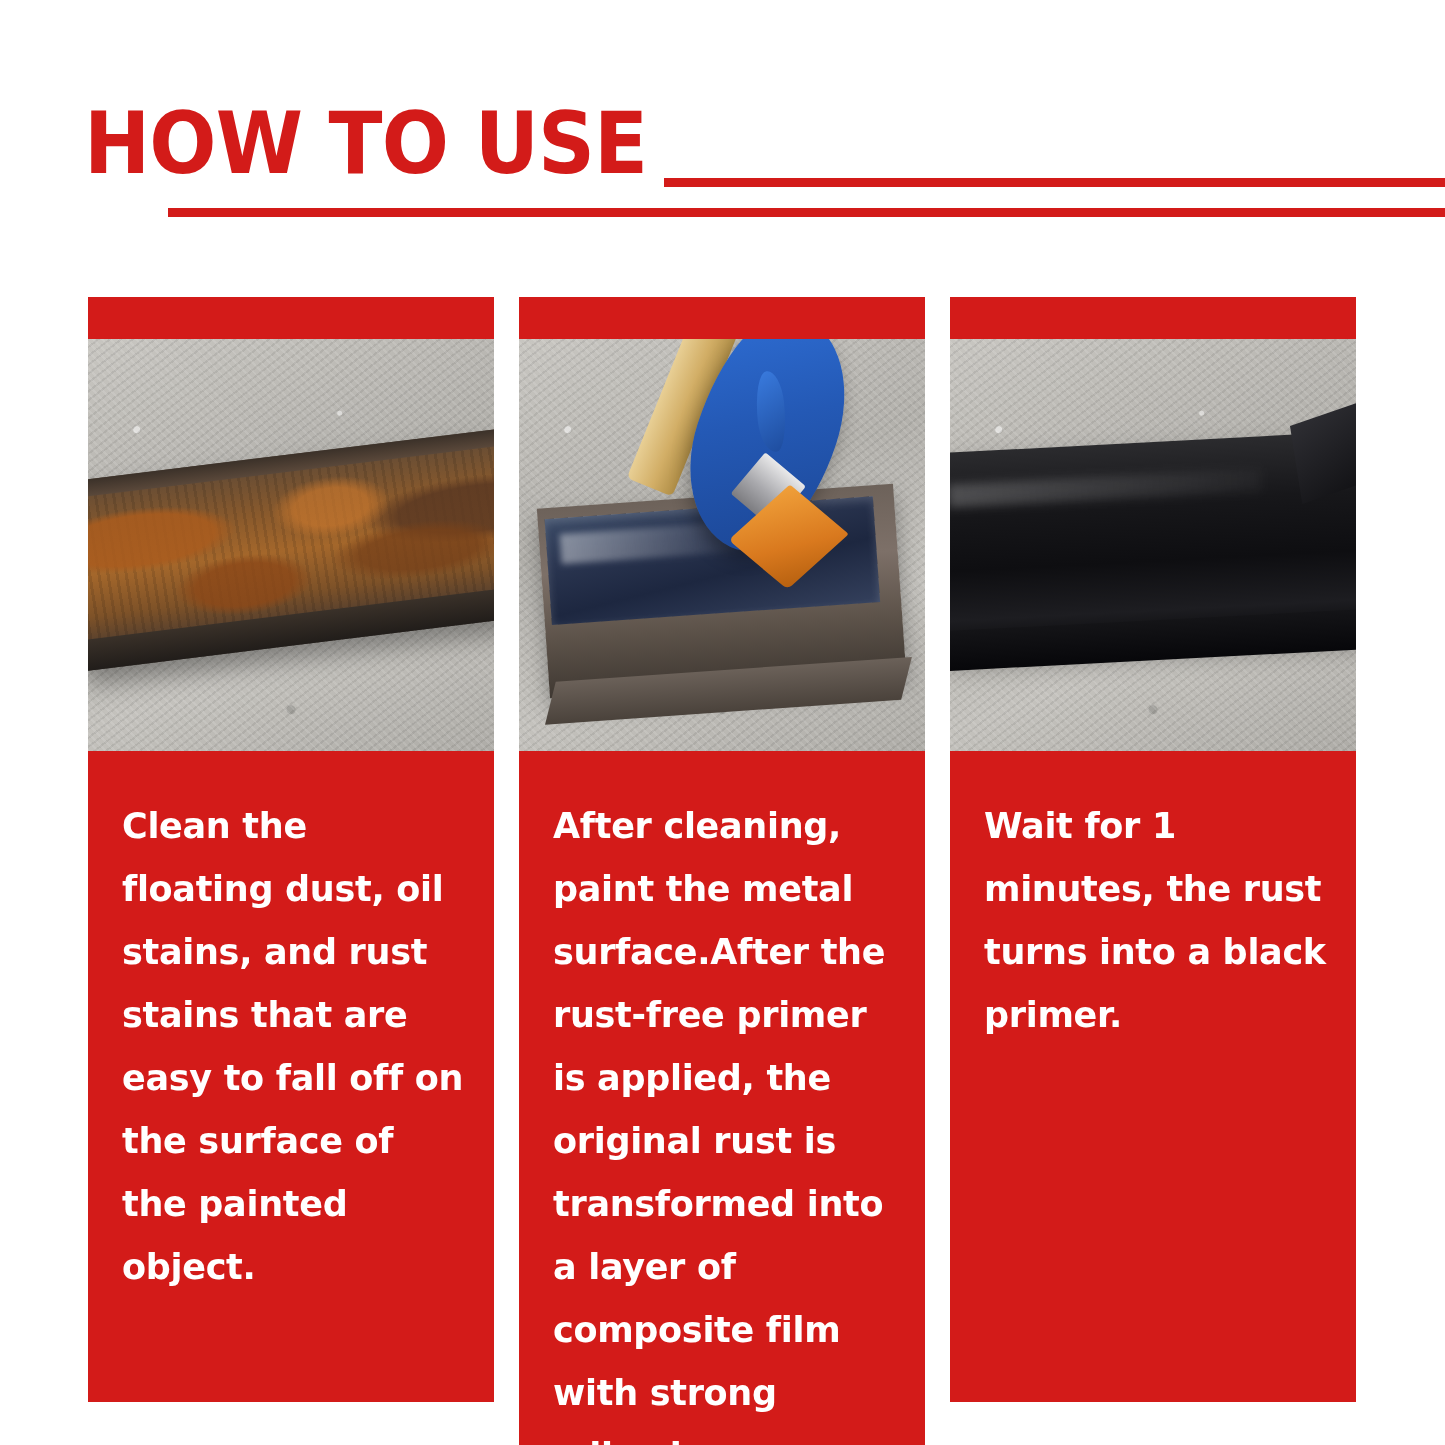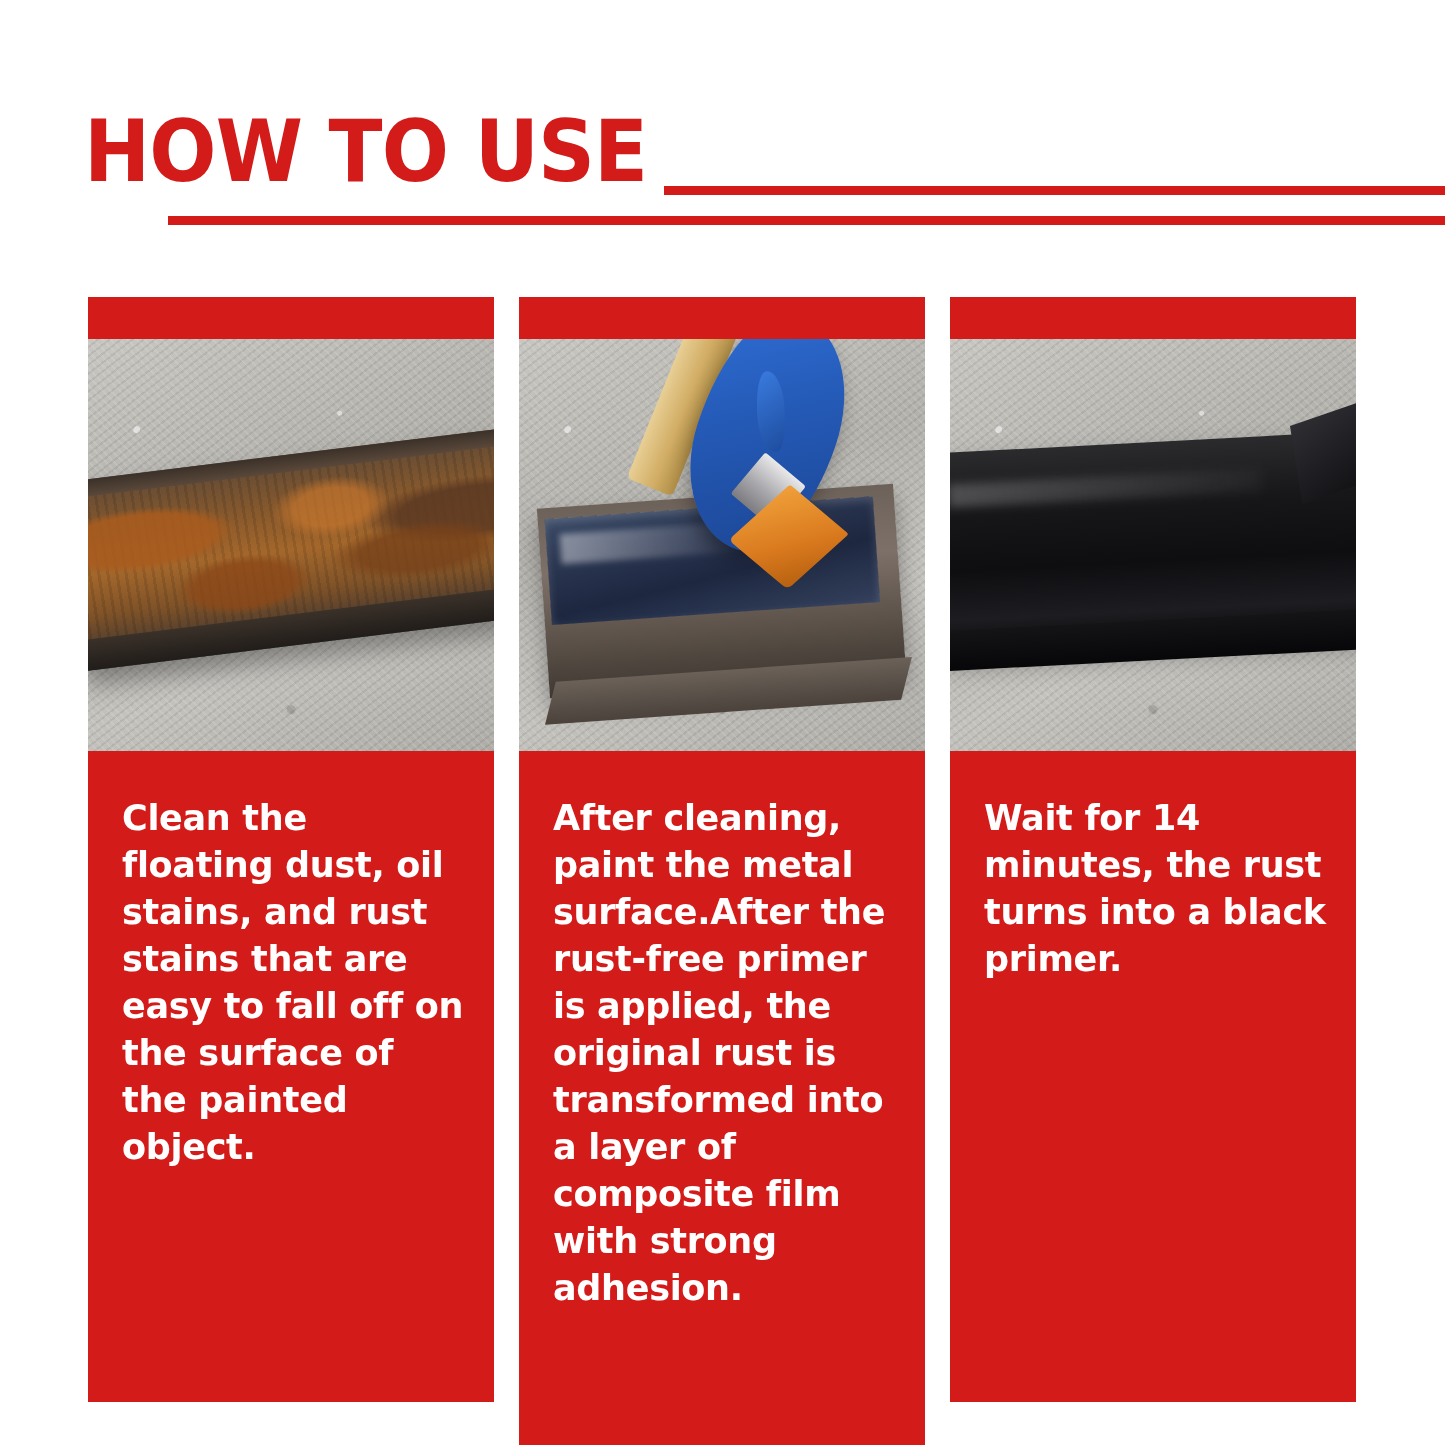--- a/index.html
+++ b/index.html
@@ -13,21 +13,21 @@
     height: 1445px;
     background: #ffffff;
     font-family: "Liberation Sans", sans-serif;
     overflow: hidden;
   }
 
   
   .header {
     position: absolute;
     left: 84px;
-    top: 108px;
+    top: 100px;
     width: 1280px;
     height: 120px;
   }
   .header-title {
     font-family: "DejaVu Sans", sans-serif;
     font-weight: bold;
     font-size: 86px;
     line-height: 86px;
     letter-spacing: -1px;
     color: #d31b19;
@@ -80,21 +80,21 @@
     overflow: hidden;
     background: #b9b7b2;
   }
   .col-caption {
     flex: 1 1 auto;
     background: #d31b19;
     color: #ffffff;
     font-family: "DejaVu Sans", sans-serif;
     font-weight: bold;
     font-size: 35px;
-    line-height: 47px;
+    line-height: 63px;
     padding: 44px 26px 40px 34px;
     box-sizing: border-box;
     white-space: pre-line;
     letter-spacing: -0.3px;
   }
   .col-1 { height: 1105px; }
   .col-2 { height: 1384px; }
   .col-3 { height: 1105px; }
 
   
@@ -324,17 +324,17 @@
     <div class="col col-3">
       <div class="col-topbar"></div>
       <div class="col-photo">
         <div class="concrete grain"></div>
         <div class="beam3">
           <div class="beam3-gloss"></div>
           <div class="beam3-lip"></div>
           <div class="beam3-bottom"></div>
         </div>
       </div>
-      <div class="col-caption">Wait for 14 minutes, the rust turns into a black primer.</div>
+      <div class="col-caption">Wait for 1 minutes, the rust turns into a black primer.</div>
     </div>
 
   </div>
 </div>
 
 </body></html>

